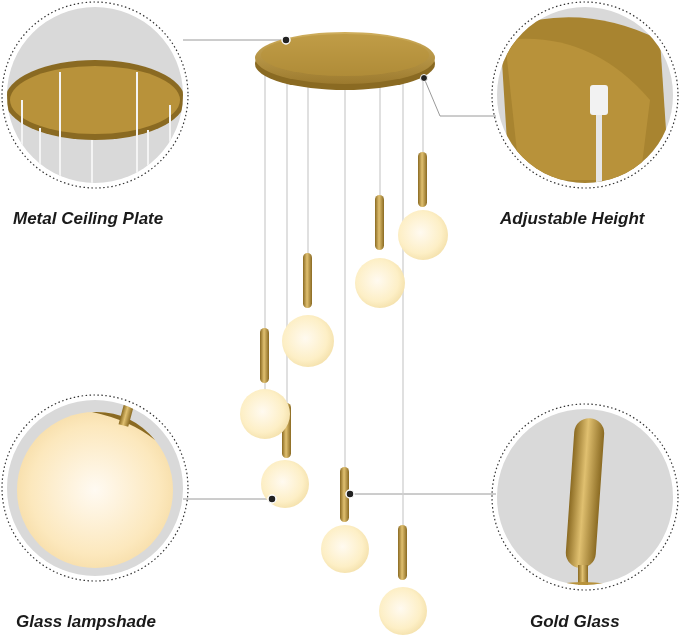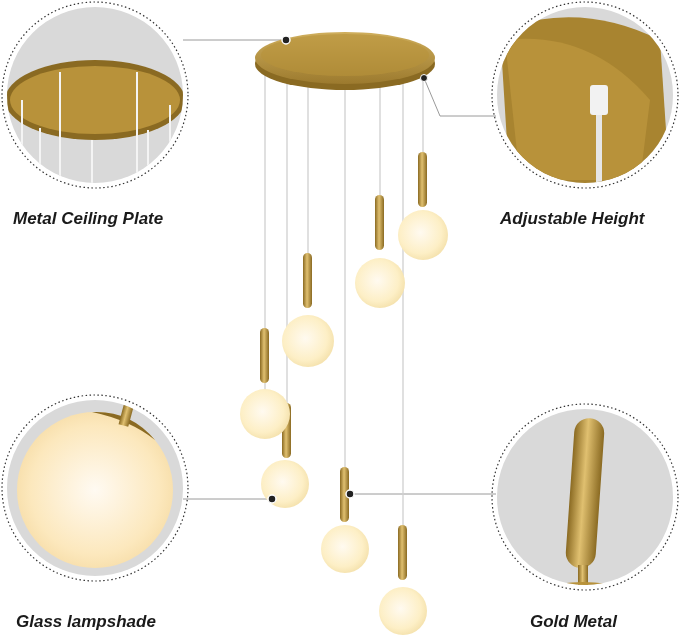--- a/index.html
+++ b/index.html
@@ -144,14 +144,14 @@
       <rect x="570" y="418" width="30" height="150" rx="15" fill="url(#goldG)" transform="rotate(4 585 493)"></rect>
       <rect x="578" y="565" width="10" height="20" fill="url(#goldG)"></rect>
       <ellipse cx="583" cy="588" rx="30" ry="6" fill="#b8923a"></ellipse>
     </g>
   </g>
 </svg>
 
 <div class="label" style="left:13px;top:209px;">Metal Ceiling Plate</div>
 <div class="label" style="left:16px;top:612px;">Glass lampshade</div>
 <div class="label" style="left:500px;top:209px;">Adjustable Height</div>
-<div class="label" style="left:530px;top:612px;">Gold Metal</div>
+<div class="label" style="left:530px;top:612px;">Gold Glass</div>
 </div>
 
 </body></html>

